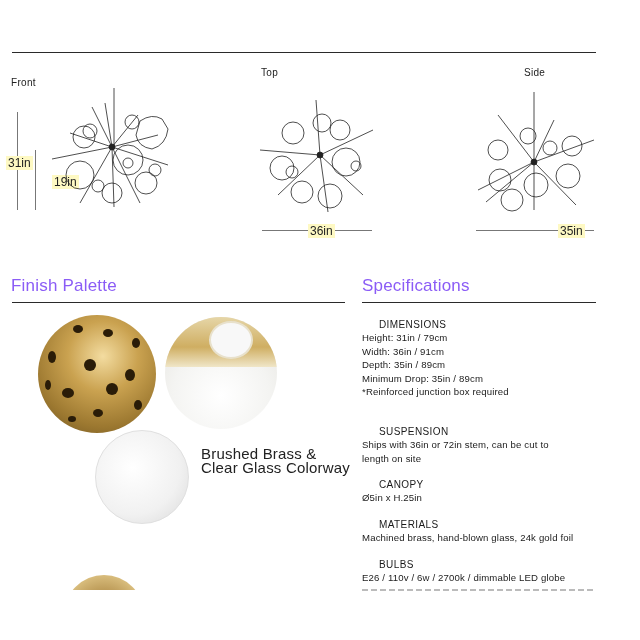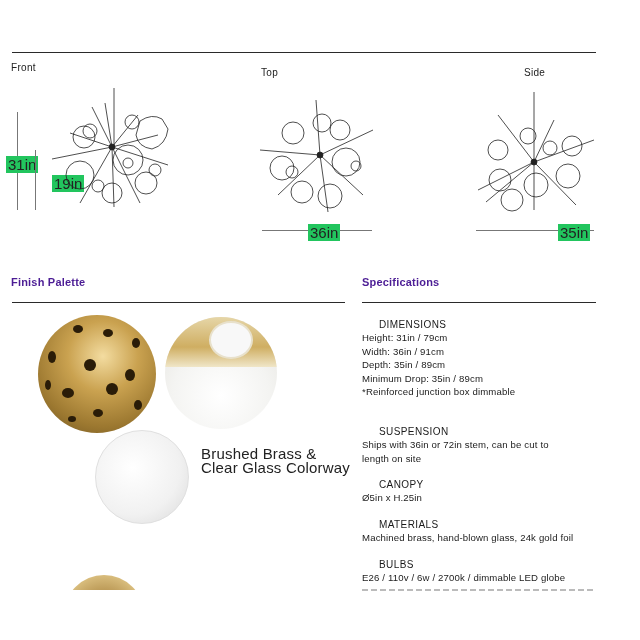--- a/index.html
+++ b/index.html
@@ -1,37 +1,37 @@
 <!DOCTYPE html>
 <html><head>
 <meta charset="utf-8">
 <style>
   html, body { margin:0; padding:0; background:#fff; }
   body { width:640px; height:640px; position:relative; overflow:hidden;
          font-family:"Liberation Sans", sans-serif; color:#1c1c1c; }
   .abs { position:absolute; }
   .rule { position:absolute; height:1px; background:#2a2a2a; }
   .view-label { position:absolute; font-size:10px; letter-spacing:0.3px; color:#222; }
-  .dim-label { position:absolute; font-size:15px; color:#222; background:#22c55e; padding:0 2px; }
+  .dim-label { position:absolute; font-size:12px; color:#222; background:#fef9c3; padding:0 2px; }
   .vline { position:absolute; width:1px; background:#777; }
   .hline { position:absolute; height:1px; background:#777; }
-  .section-title { position:absolute; font-size:11px; color:#4c1d95; letter-spacing:0.2px;font-weight:bold; }
+  .section-title { position:absolute; font-size:17px; color:#8b5cf6; letter-spacing:0.2px; }
   .spec-block { position:absolute; left:362px; width:240px; font-size:9.6px; line-height:13.4px; color:#222; letter-spacing:0.15px; }
   .spec-head { font-size:10px; letter-spacing:0.4px; color:#1a1a1a;padding-left:17px; }
   .spec-line { white-space:nowrap; }
   .caption { position:absolute; font-size:15px; line-height:13.5px; color:#222; letter-spacing:0.2px; }
   svg { display:block; }
   .cutoff { position:absolute; left:362px; top:588px; width:240px; height:4px; overflow:hidden; }
 </style>
 </head>
 <body>
 
 <div class="rule" style="left:12px; top:52px; width:584px;"></div>
 
-<div class="view-label" style="left:11px; top:62px;">Front</div>
+<div class="view-label" style="left:11px; top:77px;">Front</div>
 <div class="view-label" style="left:261px; top:67px;">Top</div>
 <div class="view-label" style="left:476px; top:67px;margin-left:48px;">Side</div>
 
 <div class="vline" style="left:17px; top:112px; height:98px;"></div>
 <div class="dim-label" style="left:6px; top:156px;">31in</div>
 <div class="vline" style="left:35px; top:150px; height:60px;"></div>
 <div class="dim-label" style="left:24px; top:175px;margin-left:28px;">19in</div>
 
 <div class="abs" style="left:50px; top:85px; width:125px; height:125px;">
   <svg width="125" height="125" viewBox="0 0 125 125" fill="none" stroke="#222" stroke-width="0.8">
@@ -147,21 +147,21 @@
 
 <div class="section-title" style="left:362px; top:276px;">Specifications</div>
 <div class="rule" style="left:362px; top:302px; width:234px;"></div>
 
 <div class="spec-block" style="top:318px;">
   <div class="spec-head">DIMENSIONS</div>
   <div class="spec-line">Height: 31in / 79cm</div>
   <div class="spec-line">Width: 36in / 91cm</div>
   <div class="spec-line">Depth: 35in / 89cm</div>
   <div class="spec-line">Minimum Drop: 35in / 89cm</div>
-  <div class="spec-line">*Reinforced junction box dimmable</div>
+  <div class="spec-line">*Reinforced junction box required</div>
 </div>
 
 <div class="spec-block" style="top:425px;">
   <div class="spec-head">SUSPENSION</div>
   <div class="spec-line">Ships with 36in or 72in stem, can be cut to</div>
   <div class="spec-line">length on site</div>
 </div>
 
 <div class="spec-block" style="top:478px;">
   <div class="spec-head">CANOPY</div>

